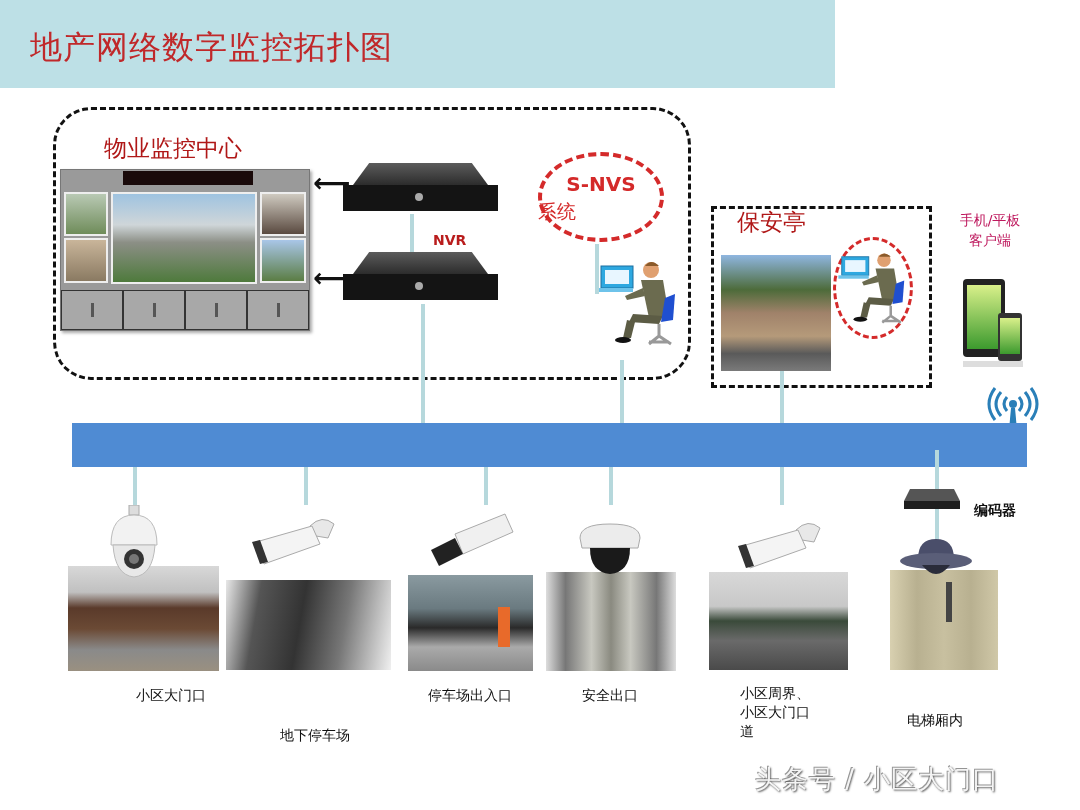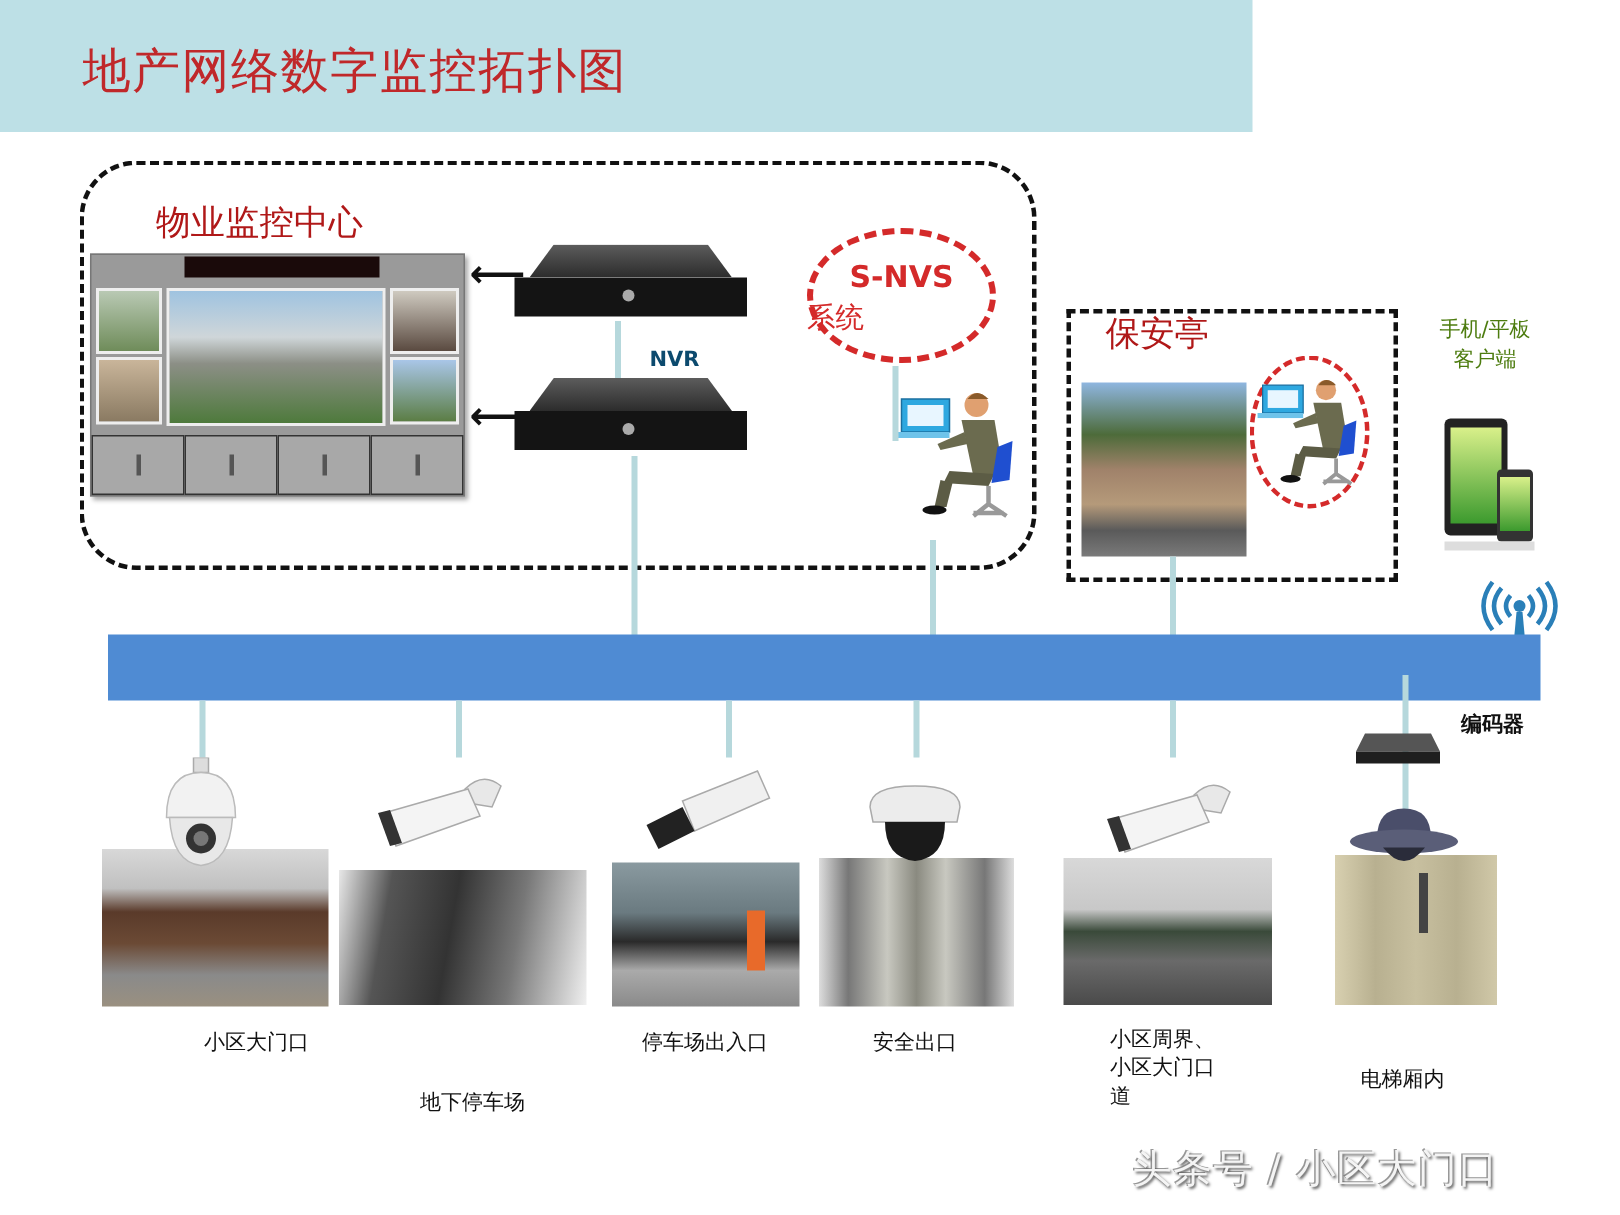--- a/index.html
+++ b/index.html
@@ -2,21 +2,21 @@
 <html><head>
 <meta charset="utf-8">
 <style>
   * { box-sizing: border-box; margin: 0; padding: 0; }
   html, body { width: 1080px; height: 810px; background: #ffffff; overflow: hidden; }
   body { position: relative; font-family: "DejaVu Sans", "Liberation Sans", sans-serif; }
   .abs { position: absolute; }
 
   
   .header-band { left: 0; top: 0; width: 835px; height: 88px; background: #bde0e6; }
-  .page-title { left: 30px; top: 26px; font-size: 32px; color: #c0282a; letter-spacing: 1px; font-family: Liberation Serif, serif; margin-left: 25px; }
+  .page-title { left: 30px; top: 26px; font-size: 32px; color: #c0282a; letter-spacing: 1px; font-family: Liberation Serif, serif; }
 
   
   .center-box { left: 53px; top: 107px; width: 638px; height: 273px; border: 3px dashed #111; border-radius: 38px; }
   .guard-box { left: 711px; top: 206px; width: 221px; height: 182px; border: 3px dashed #111; }
 
   .red-label { color: #b01818; font-weight: normal; font-family: "DejaVu Sans", sans-serif; }
   .center-label { left: 104px; top: 133px; font-size: 23px; }
   .guard-label { left: 737px; top: 207px; font-size: 23px; }
 
   
@@ -27,31 +27,31 @@
   .cabinet { flex: 1; background: #a8a8a8; border: 1px solid #333; position: relative; }
   .cabinet::after { content: ""; position: absolute; left: 50%; top: 12px; width: 3px; height: 14px; background: #555; margin-left: -1px; }
 
   .arrow { font-size: 26px; color: #111; line-height: 1; font-weight: bold; }
 
   
   .nvr { width: 155px; height: 52px; }
   .nvr-top { position: absolute; left: 10px; top: 0; width: 135px; height: 22px; background: linear-gradient(#5c5c5c, #2c2c2c); clip-path: polygon(12% 0, 88% 0, 100% 100%, 0 100%); }
   .nvr-front { position: absolute; left: 0; top: 22px; width: 155px; height: 26px; background: #141414; }
   .nvr-front::after { content: ""; position: absolute; left: 72px; top: 8px; width: 8px; height: 8px; border-radius: 50%; background: #aaa; }
-  .nvr-label { left: 433px; top: 232px; font-size: 14px; font-weight: bold; color: #0c4a6e; }
+  .nvr-label { left: 433px; top: 232px; font-size: 14px; font-weight: bold; color: #b91c1c; }
 
   
   .snvs-ellipse { left: 538px; top: 152px; width: 126px; height: 90px; border: 4px dashed #d42a2a; border-radius: 50%; }
   .snvs-title { left: 538px; top: 172px; width: 126px; text-align: center; font-size: 20px; font-weight: bold; color: #d42a2a; }
   .snvs-sub { left: 538px; top: 199px; width: 126px; text-align: left; font-size: 19px; color: #d42a2a; }
 
   
   .operator { width: 90px; height: 90px; }
 
-  .phone-label { left: 950px; top: 210px; width: 80px; text-align: center; font-size: 14px; color: #4d7c0f; line-height: 20px; }
+  .phone-label { left: 950px; top: 210px; width: 80px; text-align: center; font-size: 14px; color: #be185d; line-height: 20px; }
 
   
   .net-bar { left: 72px; top: 423px; width: 955px; height: 44px; background: #4f8bd3; }
   .vline { width: 4px; background: #b6d8dc; }
 
   
   .photo { overflow: hidden; }
   .loc-label { font-size: 14px; color: #111; line-height: 19px; }
 
   .watermark { left: 755px; top: 762px; font-size: 26px; color: #f4f4f4; text-shadow: 1px 1px 2px #555, -1px -1px 0 #999; letter-spacing: 1px; }
@@ -214,21 +214,21 @@
 <div class="abs loc-label" style="left:740px;top:684px;">
   <div>小区周界、</div>
   <div>小区大门口</div>
   <div>道</div>
 </div>
 
 <svg class="abs" style="left:902px;top:487px;width:60px;height:26px;" viewBox="0 0 60 26">
   <path d="M8 2 L52 2 L58 14 L2 14 Z" fill="#555"></path>
   <rect x="2" y="14" width="56" height="8" fill="#1e1e1e"></rect>
 </svg>
-<div class="abs" style="left:974px;top:474px;font-size:14px;font-weight:bold;color:#111;">编码器</div>
+<div class="abs" style="left:974px;top:502px;font-size:14px;font-weight:bold;color:#111;">编码器</div>
 <div class="abs photo" style="left:890px;top:570px;width:108px;height:100px;background:linear-gradient(90deg,#d8d0b0 0%,#b8b090 25%,#c8c0a0 50%,#b8b090 75%,#d0c8a8 100%);">
   <div style="position:absolute;left:56px;top:12px;width:6px;height:40px;background:#444;"></div>
 </div>
 <svg class="abs" style="left:898px;top:535px;width:76px;height:50px;" viewBox="0 0 76 50">
   <path d="M20 24 Q20 4 38 4 Q56 4 56 24 Z" fill="#4a4e6a"></path>
   <ellipse cx="38" cy="26" rx="36" ry="8" fill="#5a5e78"></ellipse>
   <path d="M24 30 Q38 48 52 30 Z" fill="#2a2c3a"></path>
 </svg>
 <div class="abs loc-label" style="left:907px;top:686px;margin-top:25px;">电梯厢内</div>
 

